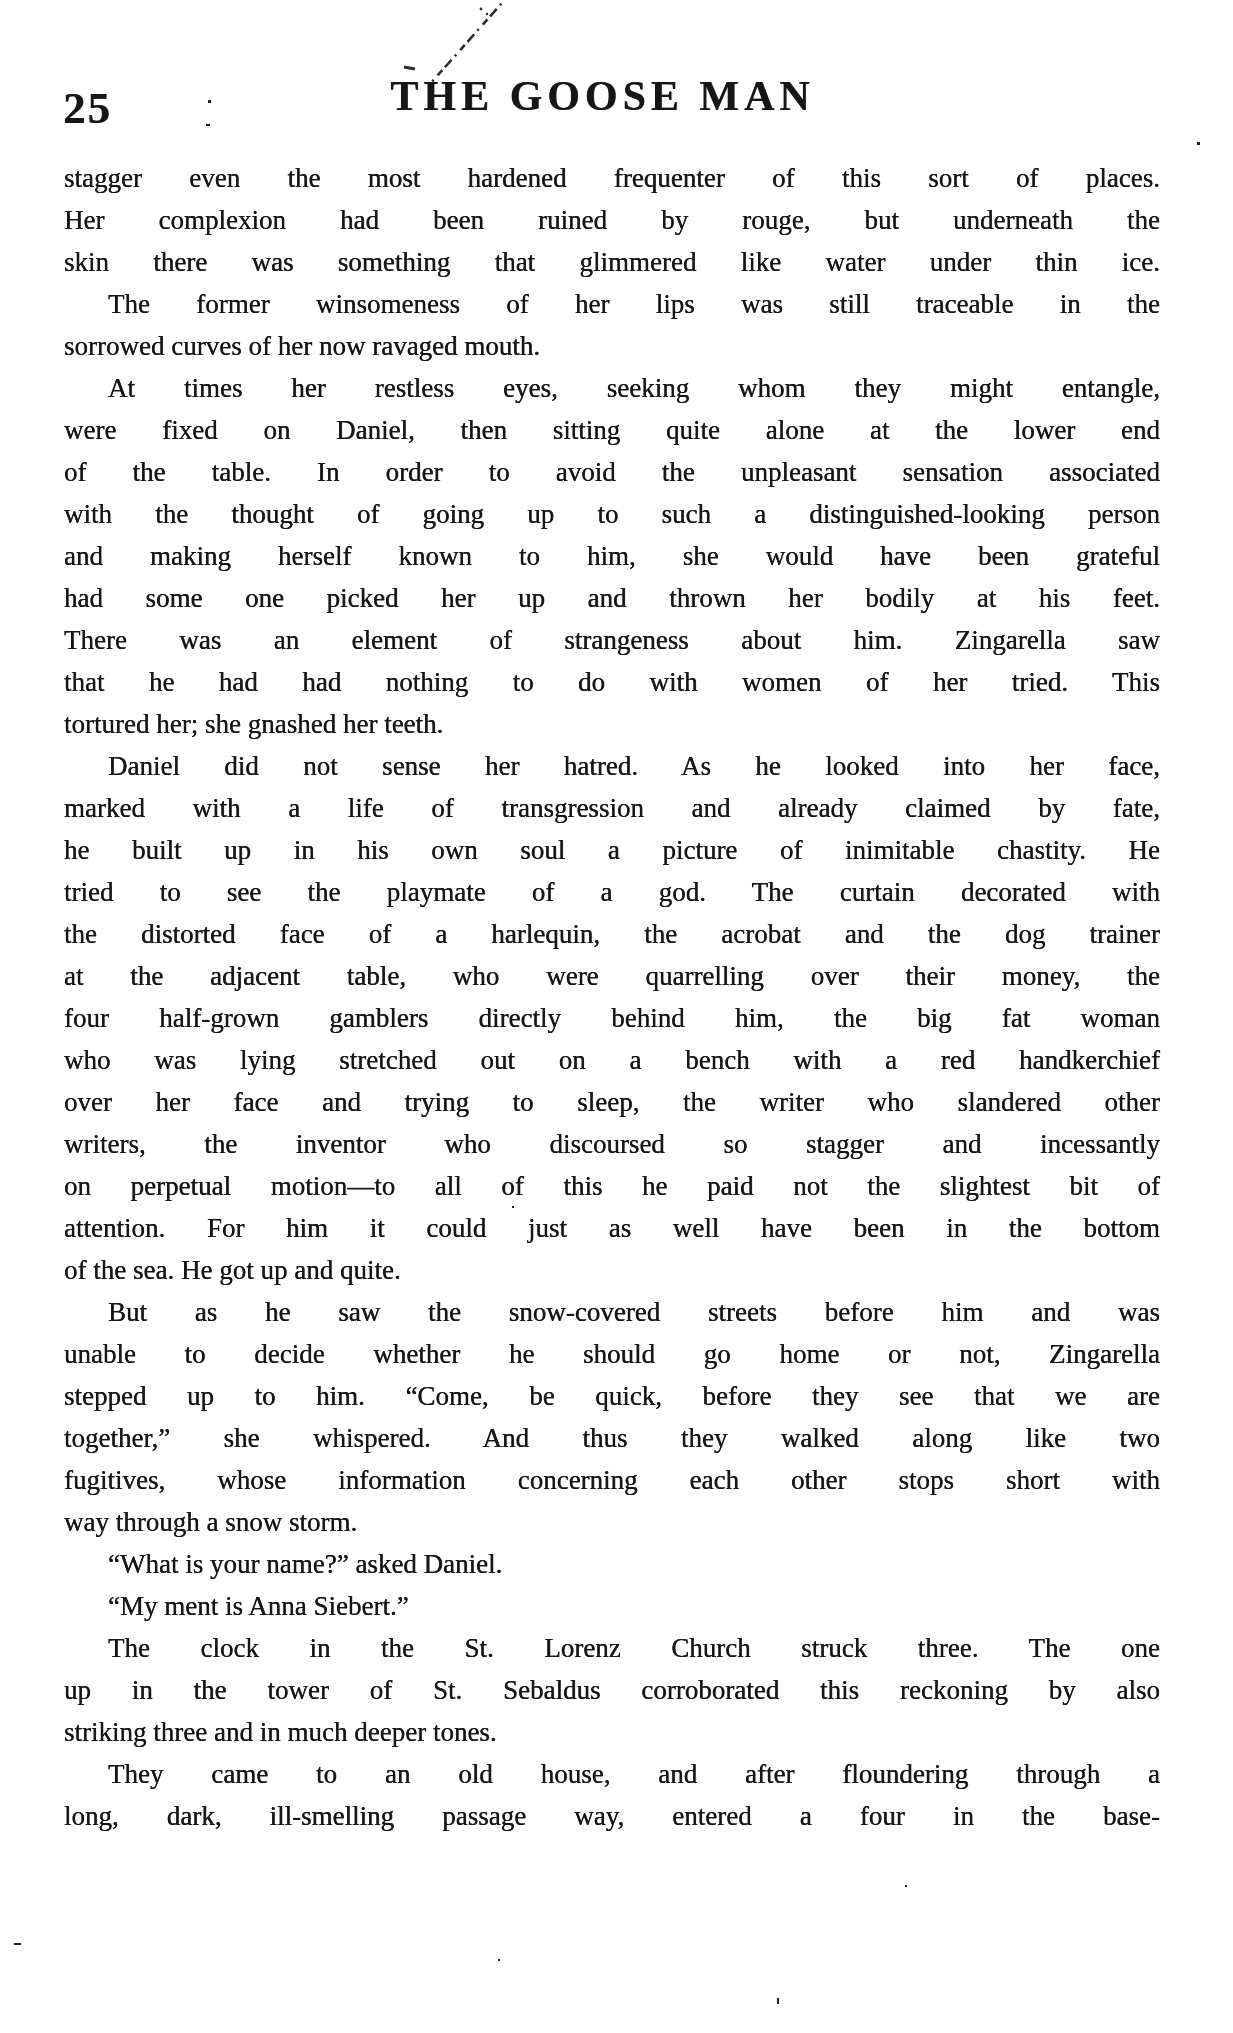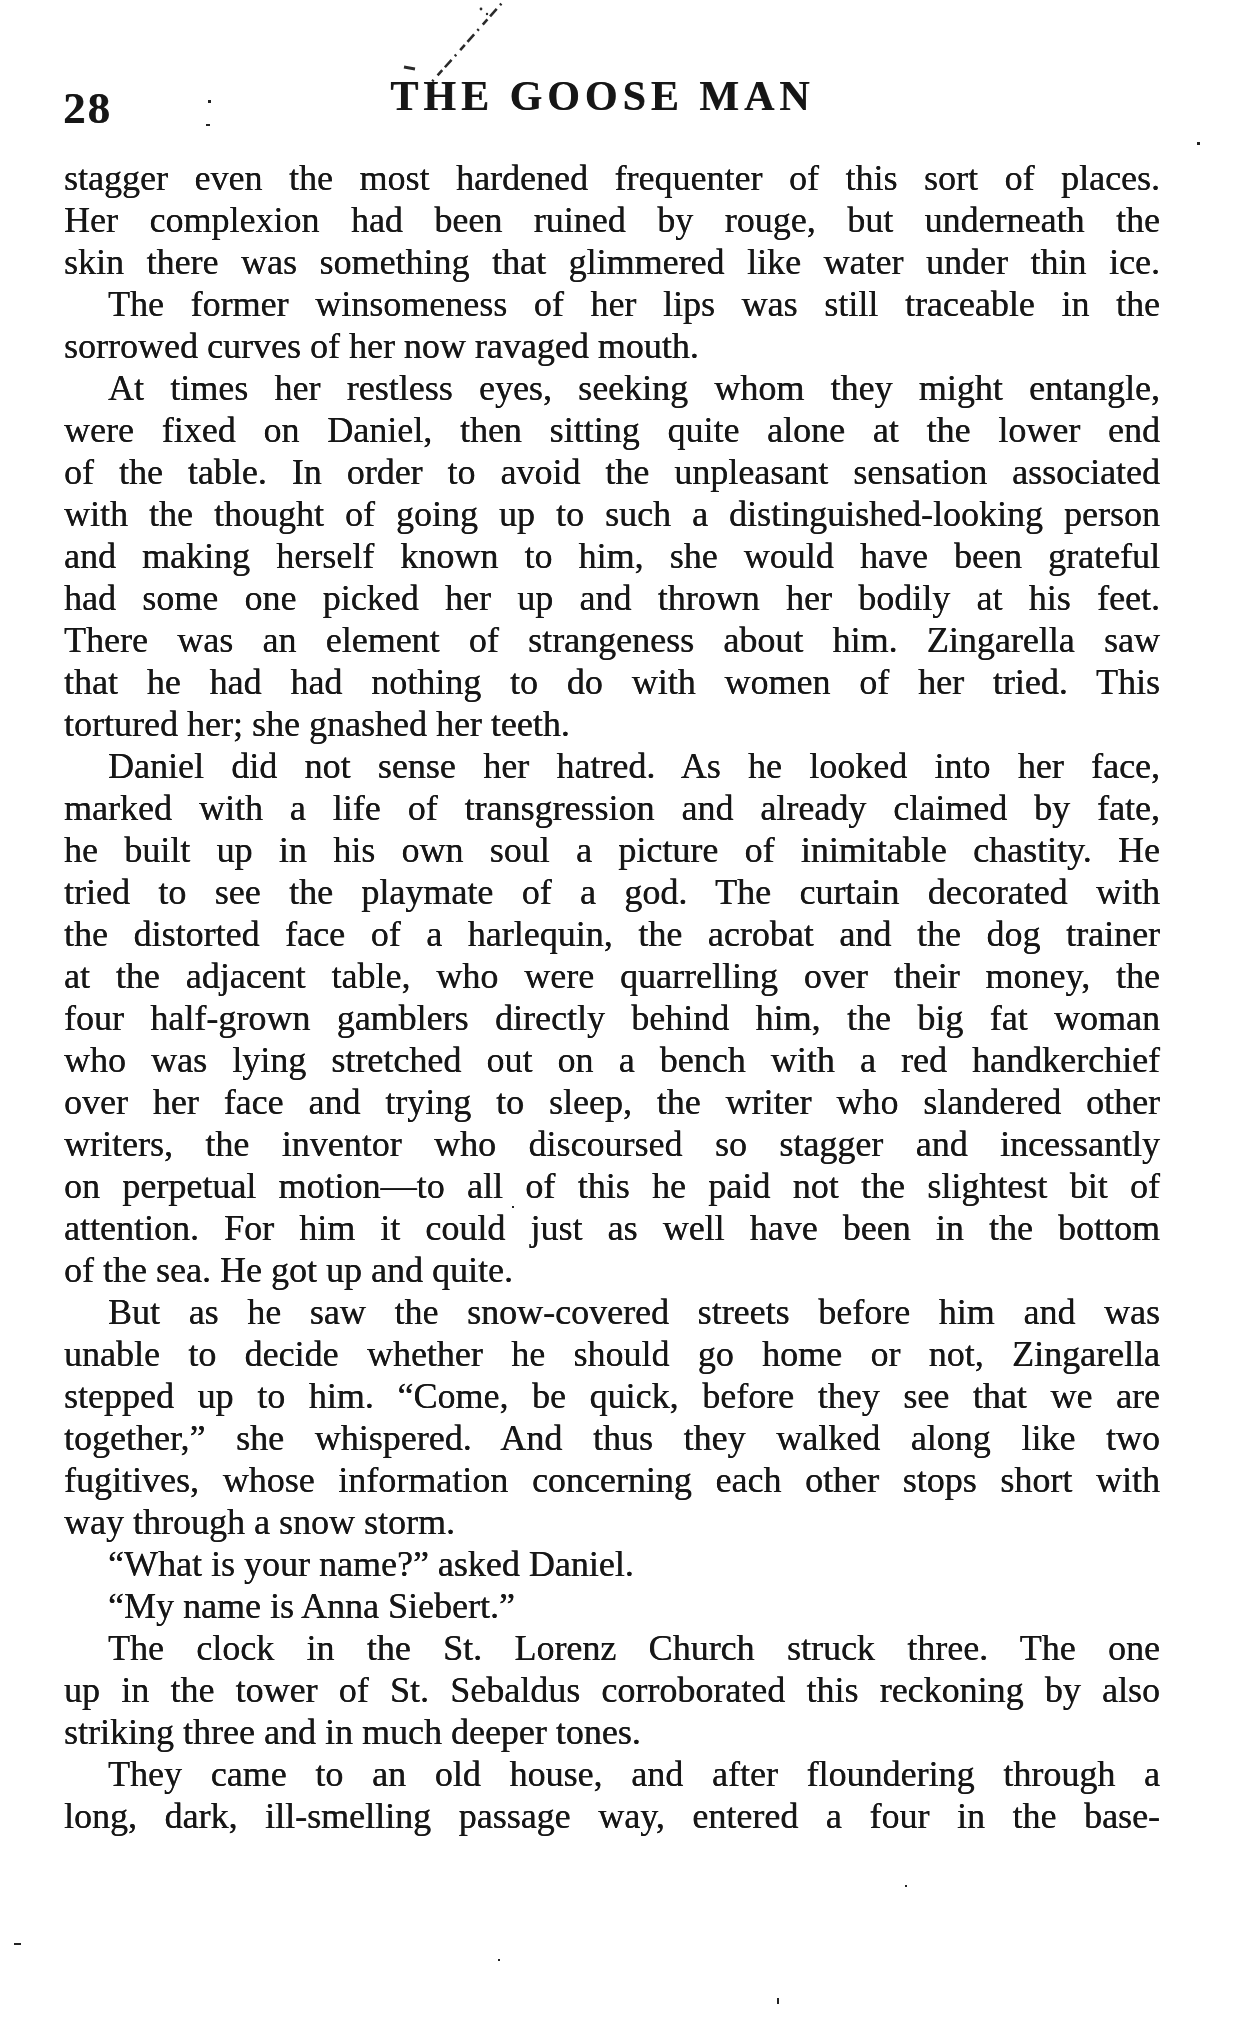--- a/index.html
+++ b/index.html
@@ -28,21 +28,21 @@
     letter-spacing:5px;
     text-shadow:0.4px 0.4px 0 rgba(0,0,0,.7);
   }
   .page-body{
     position:absolute;
     left:64px;top:157px;
     width:1096px;
   }
   .line{
     height:42px;line-height:42px;
-    font-size:36px;
+    font-size:27px;
     white-space:normal;
     text-align:justify;
     text-align-last:justify;
     text-shadow:0.35px 0.35px 0 rgba(0,0,0,.65), 0 0 0.5px rgba(0,0,0,.5);
   }
   .line.indent{ text-indent:44px; }
   .line.end{ text-align-last:left; }
   .artifact{ position:absolute; background:#222; }
   svg.scratch{ position:absolute; left:0; top:0; pointer-events:none; }
 </style>
@@ -59,21 +59,21 @@
   </svg>
   <div class="artifact" style="left:208px;top:100px;width:3px;height:3px;"></div>
   <div class="artifact" style="left:206px;top:124px;width:4px;height:2px;"></div>
   <div class="artifact" style="left:1197px;top:142px;width:3px;height:3px;"></div>
   <div class="artifact" style="left:512px;top:1206px;width:2px;height:2px;"></div>
   <div class="artifact" style="left:905px;top:1885px;width:2px;height:2px;"></div>
   <div class="artifact" style="left:14px;top:1943px;width:7px;height:2px;"></div>
   <div class="artifact" style="left:498px;top:1959px;width:2px;height:2px;"></div>
   <div class="artifact" style="left:777px;top:1998px;width:2px;height:6px;"></div>
 
-  <div class="page-number">28</div>
+  <div class="page-number">25</div>
   <div class="running-head">THE GOOSE MAN</div>
 
   <div class="page-body">
       <div class="line">stagger even the most hardened frequenter of this sort of places.</div>
       <div class="line">Her complexion had been ruined by rouge, but underneath the</div>
       <div class="line">skin there was something that glimmered like water under thin ice.</div>
       <div class="line indent">The former winsomeness of her lips was still traceable in the</div>
       <div class="line end">sorrowed curves of her now ravaged mouth.</div>
       <div class="line indent">At times her restless eyes, seeking whom they might entangle,</div>
       <div class="line">were fixed on Daniel, then sitting quite alone at the lower end</div>
@@ -97,21 +97,21 @@
       <div class="line">on perpetual motion—to all of this he paid not the slightest bit of</div>
       <div class="line">attention.  For him it could just as well have been in the bottom</div>
       <div class="line end">of the sea.  He got up and quite.</div>
       <div class="line indent">But as he saw the snow-covered streets before him and was</div>
       <div class="line">unable to decide whether he should go home or not, Zingarella</div>
       <div class="line">stepped up to him.  “Come, be quick, before they see that we are</div>
       <div class="line">together,” she whispered.  And thus they walked along like two</div>
       <div class="line">fugitives, whose information concerning each other stops short with</div>
       <div class="line end">way through a snow storm.</div>
       <div class="line indent end">“What is your name?” asked Daniel.</div>
-      <div class="line indent end">“My name is Anna Siebert.”</div>
+      <div class="line indent end">“My ment is Anna Siebert.”</div>
       <div class="line indent">The clock in the St. Lorenz Church struck three.  The one</div>
       <div class="line">up in the tower of St. Sebaldus corroborated this reckoning by also</div>
       <div class="line end">striking three and in much deeper tones.</div>
       <div class="line indent">They came to an old house, and after floundering through a</div>
       <div class="line">long, dark, ill-smelling passage way, entered a four in the base-</div>
     </div>
 
 </div>
 
 </body></html>

